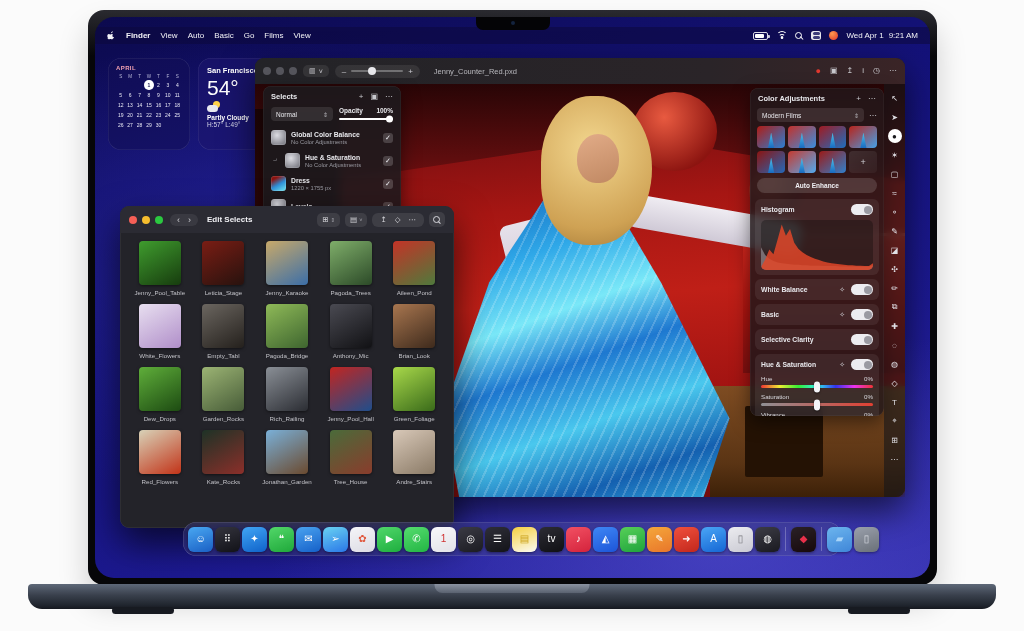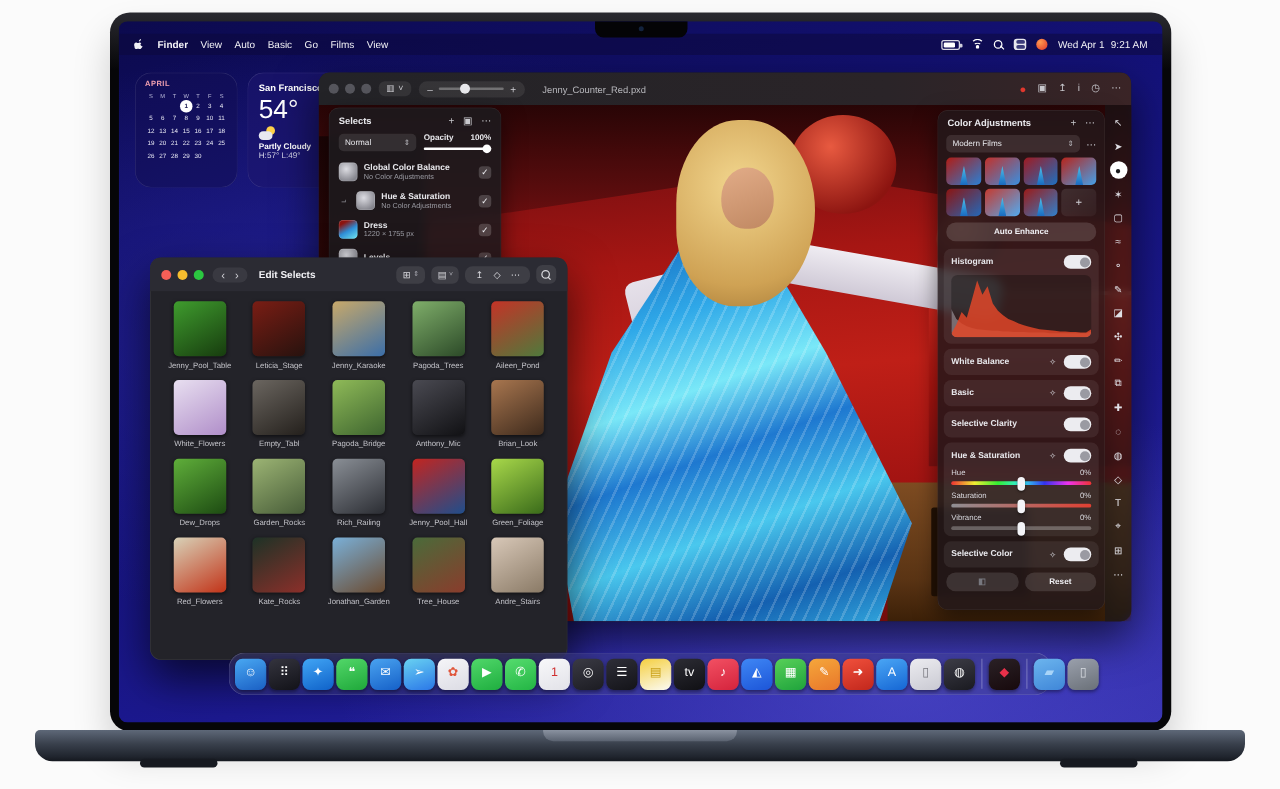--- a/index.html
+++ b/index.html
@@ -3,21 +3,21 @@
 <meta charset="utf-8">
 <style>
   * { margin:0; padding:0; box-sizing:border-box; }
   body { font-family:"Liberation Sans",sans-serif; background:#fbfbfb; width:1024px; height:631px; overflow:hidden; }
   .stage { position:relative; width:1024px; height:631px; }
 
   
   .laptop-screen { position:absolute; left:88px; top:10px; width:849px; height:575px;
     background:linear-gradient(180deg,#2a2a30,#060608 8%); border-radius:16px; padding:7px;
     box-shadow:0 18px 30px rgba(0,0,0,0.18); }
-  .display { position:relative; width:100%; height:100%; border-radius:7px; overflow:hidden;
+  .display { position:relative; width:100%; height:100%; border-radius:19px; overflow:hidden;
     background:
       radial-gradient(90% 70% at 75% 95%, rgba(90,85,215,0.55), rgba(0,0,0,0) 60%),
       radial-gradient(80% 60% at 25% 45%, rgba(40,38,160,0.8), rgba(0,0,0,0) 70%),
       linear-gradient(160deg,#0c0a4e 0%,#14127a 40%,#1c1990 68%,#2e2aa8 100%); }
   .notch { position:absolute; top:0; left:50%; transform:translateX(-50%); width:74px; height:13px;
     background:#040406; border-radius:0 0 7px 7px; z-index:60; }
   .notch .cam { position:absolute; left:50%; top:4px; transform:translateX(-50%); width:4px; height:4px; border-radius:50%; background:#13233e; }
   .laptop-base { position:absolute; left:28px; top:584px; width:968px; height:25px;
     background:linear-gradient(180deg,#5e6878 0%,#39404c 45%,#20252e 85%,#15181f 100%);
     border-radius:4px 4px 14px 14px; }
@@ -137,21 +137,21 @@
   .layer-thumb { width:15px; height:15px; border-radius:3.5px; flex:0 0 auto; }
   .layer-thumb[data-kind="adjustment"] { background:radial-gradient(circle at 40% 35%,#dcdce2,#86868e 75%); box-shadow:inset 0 0 0 0.5px rgba(255,255,255,0.25); }
   .layer-thumb[data-kind="image"] { background:linear-gradient(150deg,#8c1410 20%,#2f8fd8 55%,#64d8f0 90%); box-shadow:inset 0 0 0 0.5px rgba(255,255,255,0.25); }
   .layer-text { flex:1; min-width:0; }
   .layer-name { display:block; font-size:6.8px; font-weight:bold; white-space:nowrap; }
   .layer-detail { display:block; font-size:5.8px; color:#9a9aa2; margin-top:1px; white-space:nowrap; }
   .layer-check { width:10px; height:10px; border-radius:3px; background:rgba(255,255,255,0.18); display:flex; align-items:center; justify-content:center; }
   .layer-check span { font-size:7px; color:#f0f0f4; }
 
   
-  .adjust { left:495px; top:30px; width:134px; height:400px; z-index:12; background:rgba(34,24,26,0.85); overflow:hidden; }
+  .adjust { left:495px; top:30px; width:134px; height:328px; z-index:12; background:rgba(34,24,26,0.85); overflow:hidden; }
   .card { background:rgba(255,255,255,0.07); border-radius:6px; margin:4px 5px; padding:5px 6px; }
   .drop-row { display:flex; align-items:center; gap:5px; margin:1px 7px 4px; }
   .drop { flex:1; display:flex; align-items:center; justify-content:space-between; height:14px;
     background:rgba(255,255,255,0.1); border-radius:4px; padding:0 5px; font-size:6.5px; }
   .drop .stepper { font-size:6px; color:#b8b8bd; }
   .drop-more { color:#c8c8cd; font-size:8px; }
   .preset-grid { display:grid; grid-template-columns:repeat(4,1fr); gap:3px; margin:0 7px 5px; }
   .preset-tile { height:22px; border-radius:4px; position:relative; overflow:hidden;
     background:linear-gradient(140deg,var(--c1,rgba(255,255,255,0.1)),var(--c2,rgba(255,255,255,0.04))); }
   .preset-tile::after { content:""; position:absolute; left:35%; bottom:0; width:32%; height:70%;

